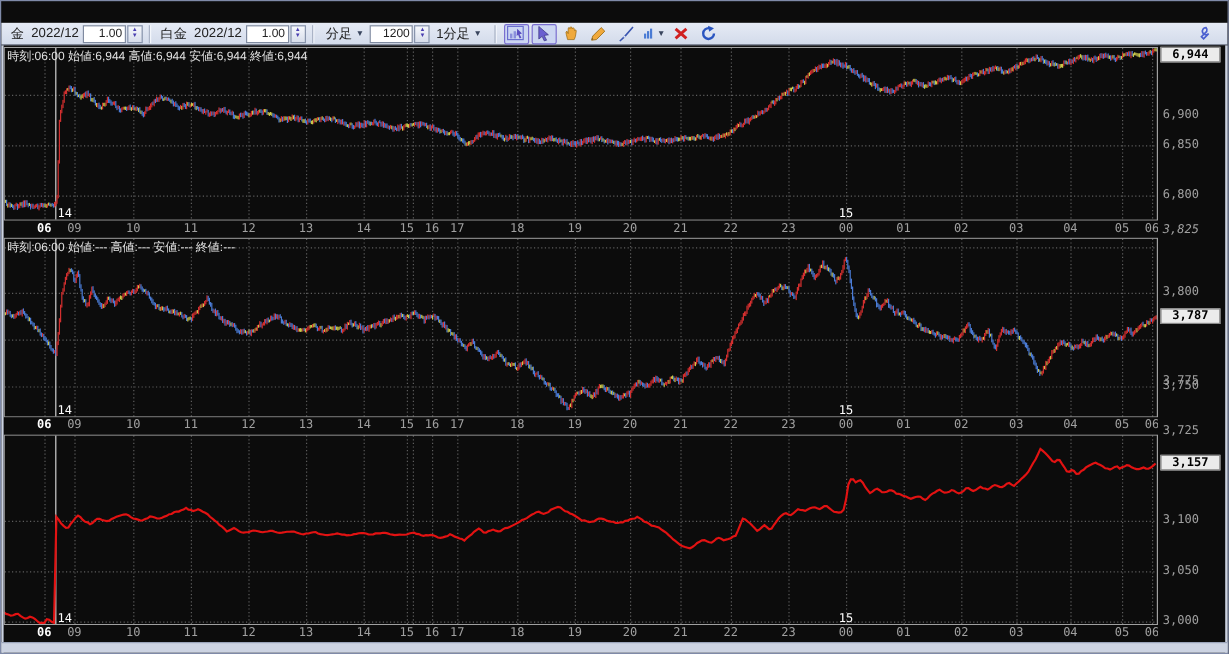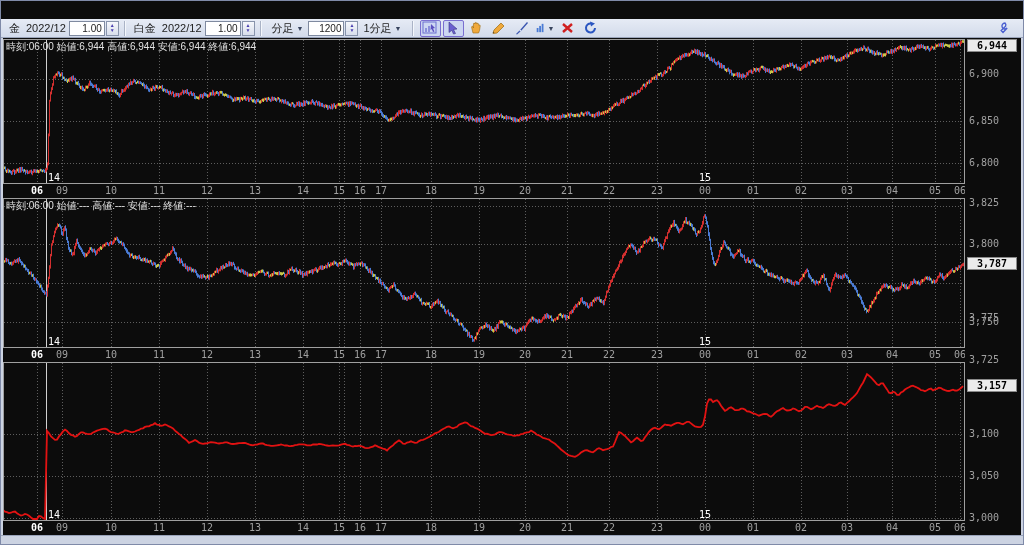--- a/index.html
+++ b/index.html
@@ -2276,25 +2276,25 @@
         <span style="left: 644.064px;">23</span>
         <span style="left: 691.971px;">00</span>
         <span style="left: 739.975px;">01</span>
         <span style="left: 787.979px;">02</span>
         <span style="left: 833.963px;">03</span>
         <span style="left: 878.984px;">04</span>
         <span style="left: 921.986px;">05</span>
         <span style="left: 946.998px;">06</span>
       </div>
     <div class="axis-col" id="axis-col">
-        <span class="ytick" style="top: 30px;">6,900</span>
+        <span class="ytick" style="top: 52px;">6,900</span>
         <span class="ytick" style="top: 77.1387px;">6,850</span>
         <span class="ytick" style="top: 119.046px;">6,800</span>
         <div class="curbox" style="top: 1px;">6,944</div>
-        <span class="ytick" style="top: 159px;">3,825</span>
+        <span class="ytick" style="top: 148px; font-style: italic;">3,825</span>
         <span class="ytick" style="top: 200.392px;">3,800</span>
         <span class="ytick" style="top: 239.052px; margin-top: 35px;">3,775</span>
         <span class="ytick" style="top: 277.711px;">3,750</span>
         <span class="ytick" style="top: 316.371px;">3,725</span>
         <div class="curbox" style="top: 219.495px;">3,787</div>
         <span class="ytick" style="top: 390.349px;">3,100</span>
         <span class="ytick" style="top: 432.413px;">3,050</span>
         <span class="ytick" style="top: 474.476px;">3,000</span>
         <div class="curbox" style="top: 341.397px;">3,157</div>
       </div>

